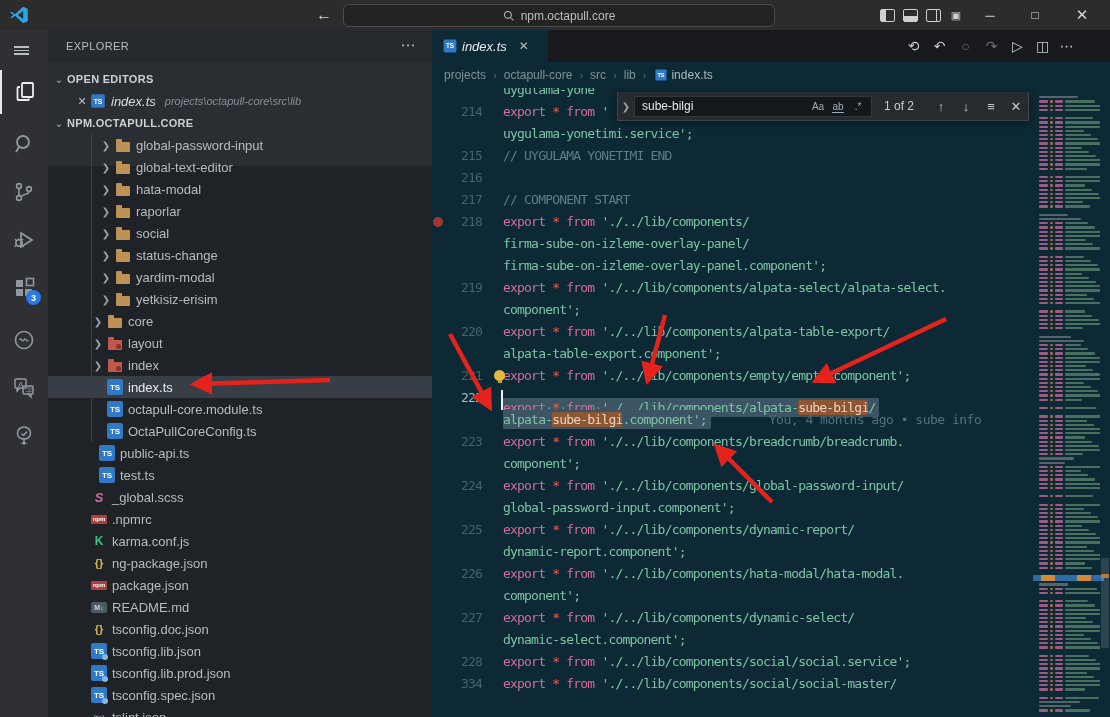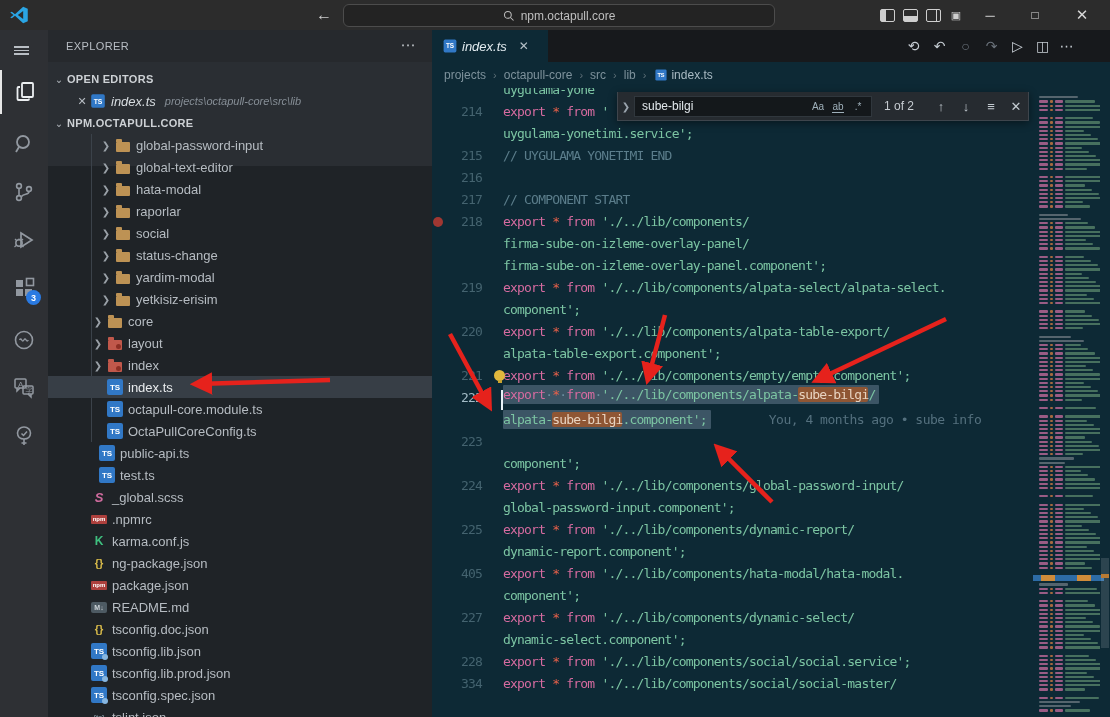--- a/index.html
+++ b/index.html
@@ -496,31 +496,32 @@
       <div class="gutter-num" style="top: 189px;">219</div>
       <div class="code-row" style="top: 189px;"><span class="tok-k">export</span><span class="tok-t"> </span><span class="tok-o">*</span><span class="tok-t"> </span><span class="tok-k">from</span><span class="tok-t"> </span><span class="tok-s">'./../lib/components/alpata-select/alpata-select.</span></div>
       <div class="code-row" style="top: 211px;"><span class="tok-s">component';</span></div>
       <div class="gutter-num" style="top: 233px;">220</div>
       <div class="code-row" style="top: 233px;"><span class="tok-k">export</span><span class="tok-t"> </span><span class="tok-o">*</span><span class="tok-t"> </span><span class="tok-k">from</span><span class="tok-t"> </span><span class="tok-s">'./../lib/components/alpata-table-export/</span></div>
       <div class="code-row" style="top: 255px;"><span class="tok-s">alpata-table-export.component';</span></div>
       <div class="gutter-num" style="top: 277px;">221</div>
       <div id="lightbulb" style="position: absolute; left: 62px; top: 282px;"></div>
       <div class="code-row" style="top: 277px;"><span class="tok-k">export</span><span class="tok-t"> </span><span class="tok-o">*</span><span class="tok-t"> </span><span class="tok-k">from</span><span class="tok-t"> </span><span class="tok-s">'./../lib/components/empty/empty.component';</span></div>
       <div class="gutter-num active" style="top: 299px;">222</div>
-      <div class="code-row" style="top: 296px;"><span class="selwrap"><span class="tok-k">export</span><span class="tok-ws">·</span><span class="tok-o">*</span><span class="tok-ws">·</span><span class="tok-k">from</span><span class="tok-ws">·</span><span class="tok-s">'./../lib/components/alpata-</span><span class="tok-m">sube-bilgi</span><span class="tok-s">/</span></span></div>
+      <div class="code-row" style="top: 309px;"><span class="selwrap"><span class="tok-k">export</span><span class="tok-ws">·</span><span class="tok-o">*</span><span class="tok-ws">·</span><span class="tok-k">from</span><span class="tok-ws">·</span><span class="tok-s">'./../lib/components/alpata-</span><span class="tok-m">sube-bilgi</span><span class="tok-s">/</span></span></div>
       <div class="code-row" style="top: 321px;"><span class="selwrap"><span class="tok-s">alpata-</span><span class="tok-m">sube-bilgi</span><span class="tok-s">.component';</span></span><span class="tok-b">You, 4 months ago • sube info</span></div>
       <div class="gutter-num" style="top: 343px;">223</div>
+      <div class="code-row" style="top: 343px;"><span class="tok-k">export</span><span class="tok-t"> </span><span class="tok-o">*</span><span class="tok-t"> </span><span class="tok-k">from</span><span class="tok-t"> </span><span class="tok-s">'./../lib/components/breadcrumb/breadcrumb.</span></div>
       <div class="code-row" style="top: 365px;"><span class="tok-s">component';</span></div>
       <div class="gutter-num" style="top: 387px;">224</div>
       <div class="code-row" style="top: 387px;"><span class="tok-k">export</span><span class="tok-t"> </span><span class="tok-o">*</span><span class="tok-t"> </span><span class="tok-k">from</span><span class="tok-t"> </span><span class="tok-s">'./../lib/components/global-password-input/</span></div>
       <div class="code-row" style="top: 409px;"><span class="tok-s">global-password-input.component';</span></div>
       <div class="gutter-num" style="top: 431px;">225</div>
       <div class="code-row" style="top: 431px;"><span class="tok-k">export</span><span class="tok-t"> </span><span class="tok-o">*</span><span class="tok-t"> </span><span class="tok-k">from</span><span class="tok-t"> </span><span class="tok-s">'./../lib/components/dynamic-report/</span></div>
       <div class="code-row" style="top: 453px;"><span class="tok-s">dynamic-report.component';</span></div>
-      <div class="gutter-num" style="top: 475px;">405</div>
+      <div class="gutter-num" style="top: 475px;">226</div>
       <div class="code-row" style="top: 475px;"><span class="tok-k">export</span><span class="tok-t"> </span><span class="tok-o">*</span><span class="tok-t"> </span><span class="tok-k">from</span><span class="tok-t"> </span><span class="tok-s">'./../lib/components/hata-modal/hata-modal.</span></div>
       <div class="code-row" style="top: 497px;"><span class="tok-s">component';</span></div>
       <div class="gutter-num" style="top: 519px;">227</div>
       <div class="code-row" style="top: 541px;"><span class="tok-s">dynamic-select.component';</span></div>
       <div class="code-row" style="top: 519px;"><span class="tok-k">export</span><span class="tok-t"> </span><span class="tok-o">*</span><span class="tok-t"> </span><span class="tok-k">from</span><span class="tok-t"> </span><span class="tok-s">'./../lib/components/dynamic-select/</span></div>
       <div class="gutter-num" style="top: 563px;">228</div>
       <div class="code-row" style="top: 563px;"><span class="tok-k">export</span><span class="tok-t"> </span><span class="tok-o">*</span><span class="tok-t"> </span><span class="tok-k">from</span><span class="tok-t"> </span><span class="tok-s">'./../lib/components/social/social.service';</span></div>
       <div class="gutter-num" style="top: 585px;">334</div>
       <div class="code-row" style="top: 585px;"><span class="tok-k">export</span><span class="tok-t"> </span><span class="tok-o">*</span><span class="tok-t"> </span><span class="tok-k">from</span><span class="tok-t"> </span><span class="tok-s">'./../lib/components/social/social-master/</span></div>
     </div>

